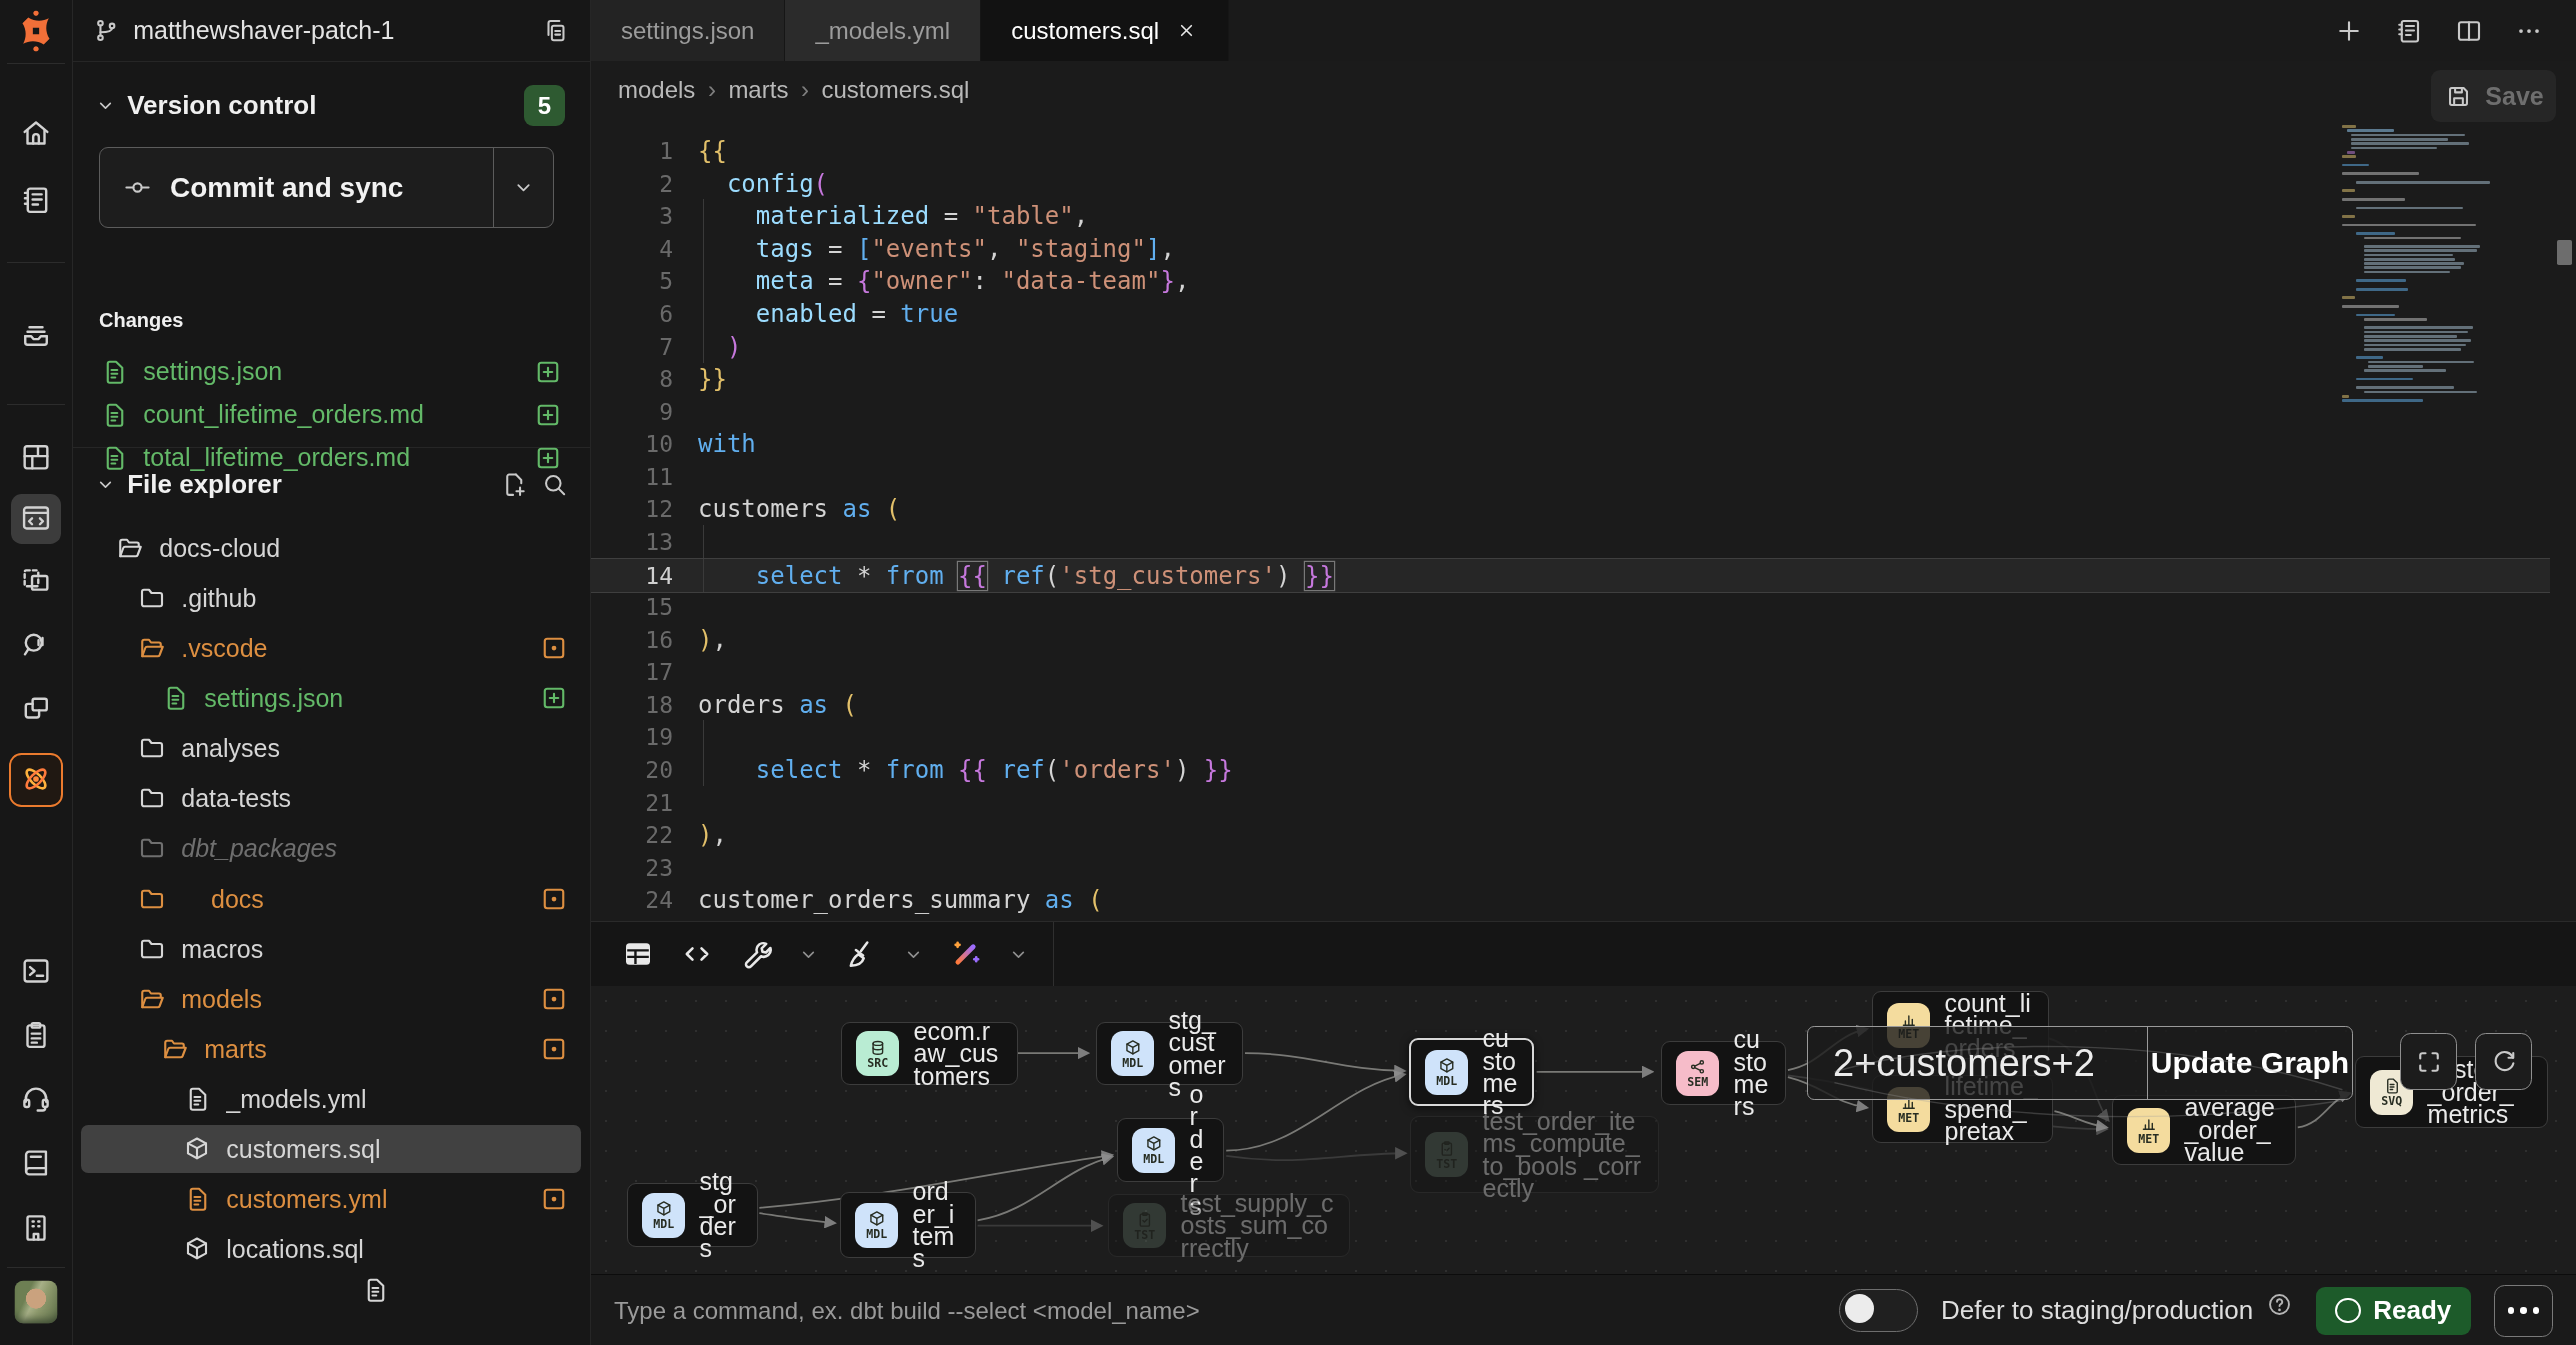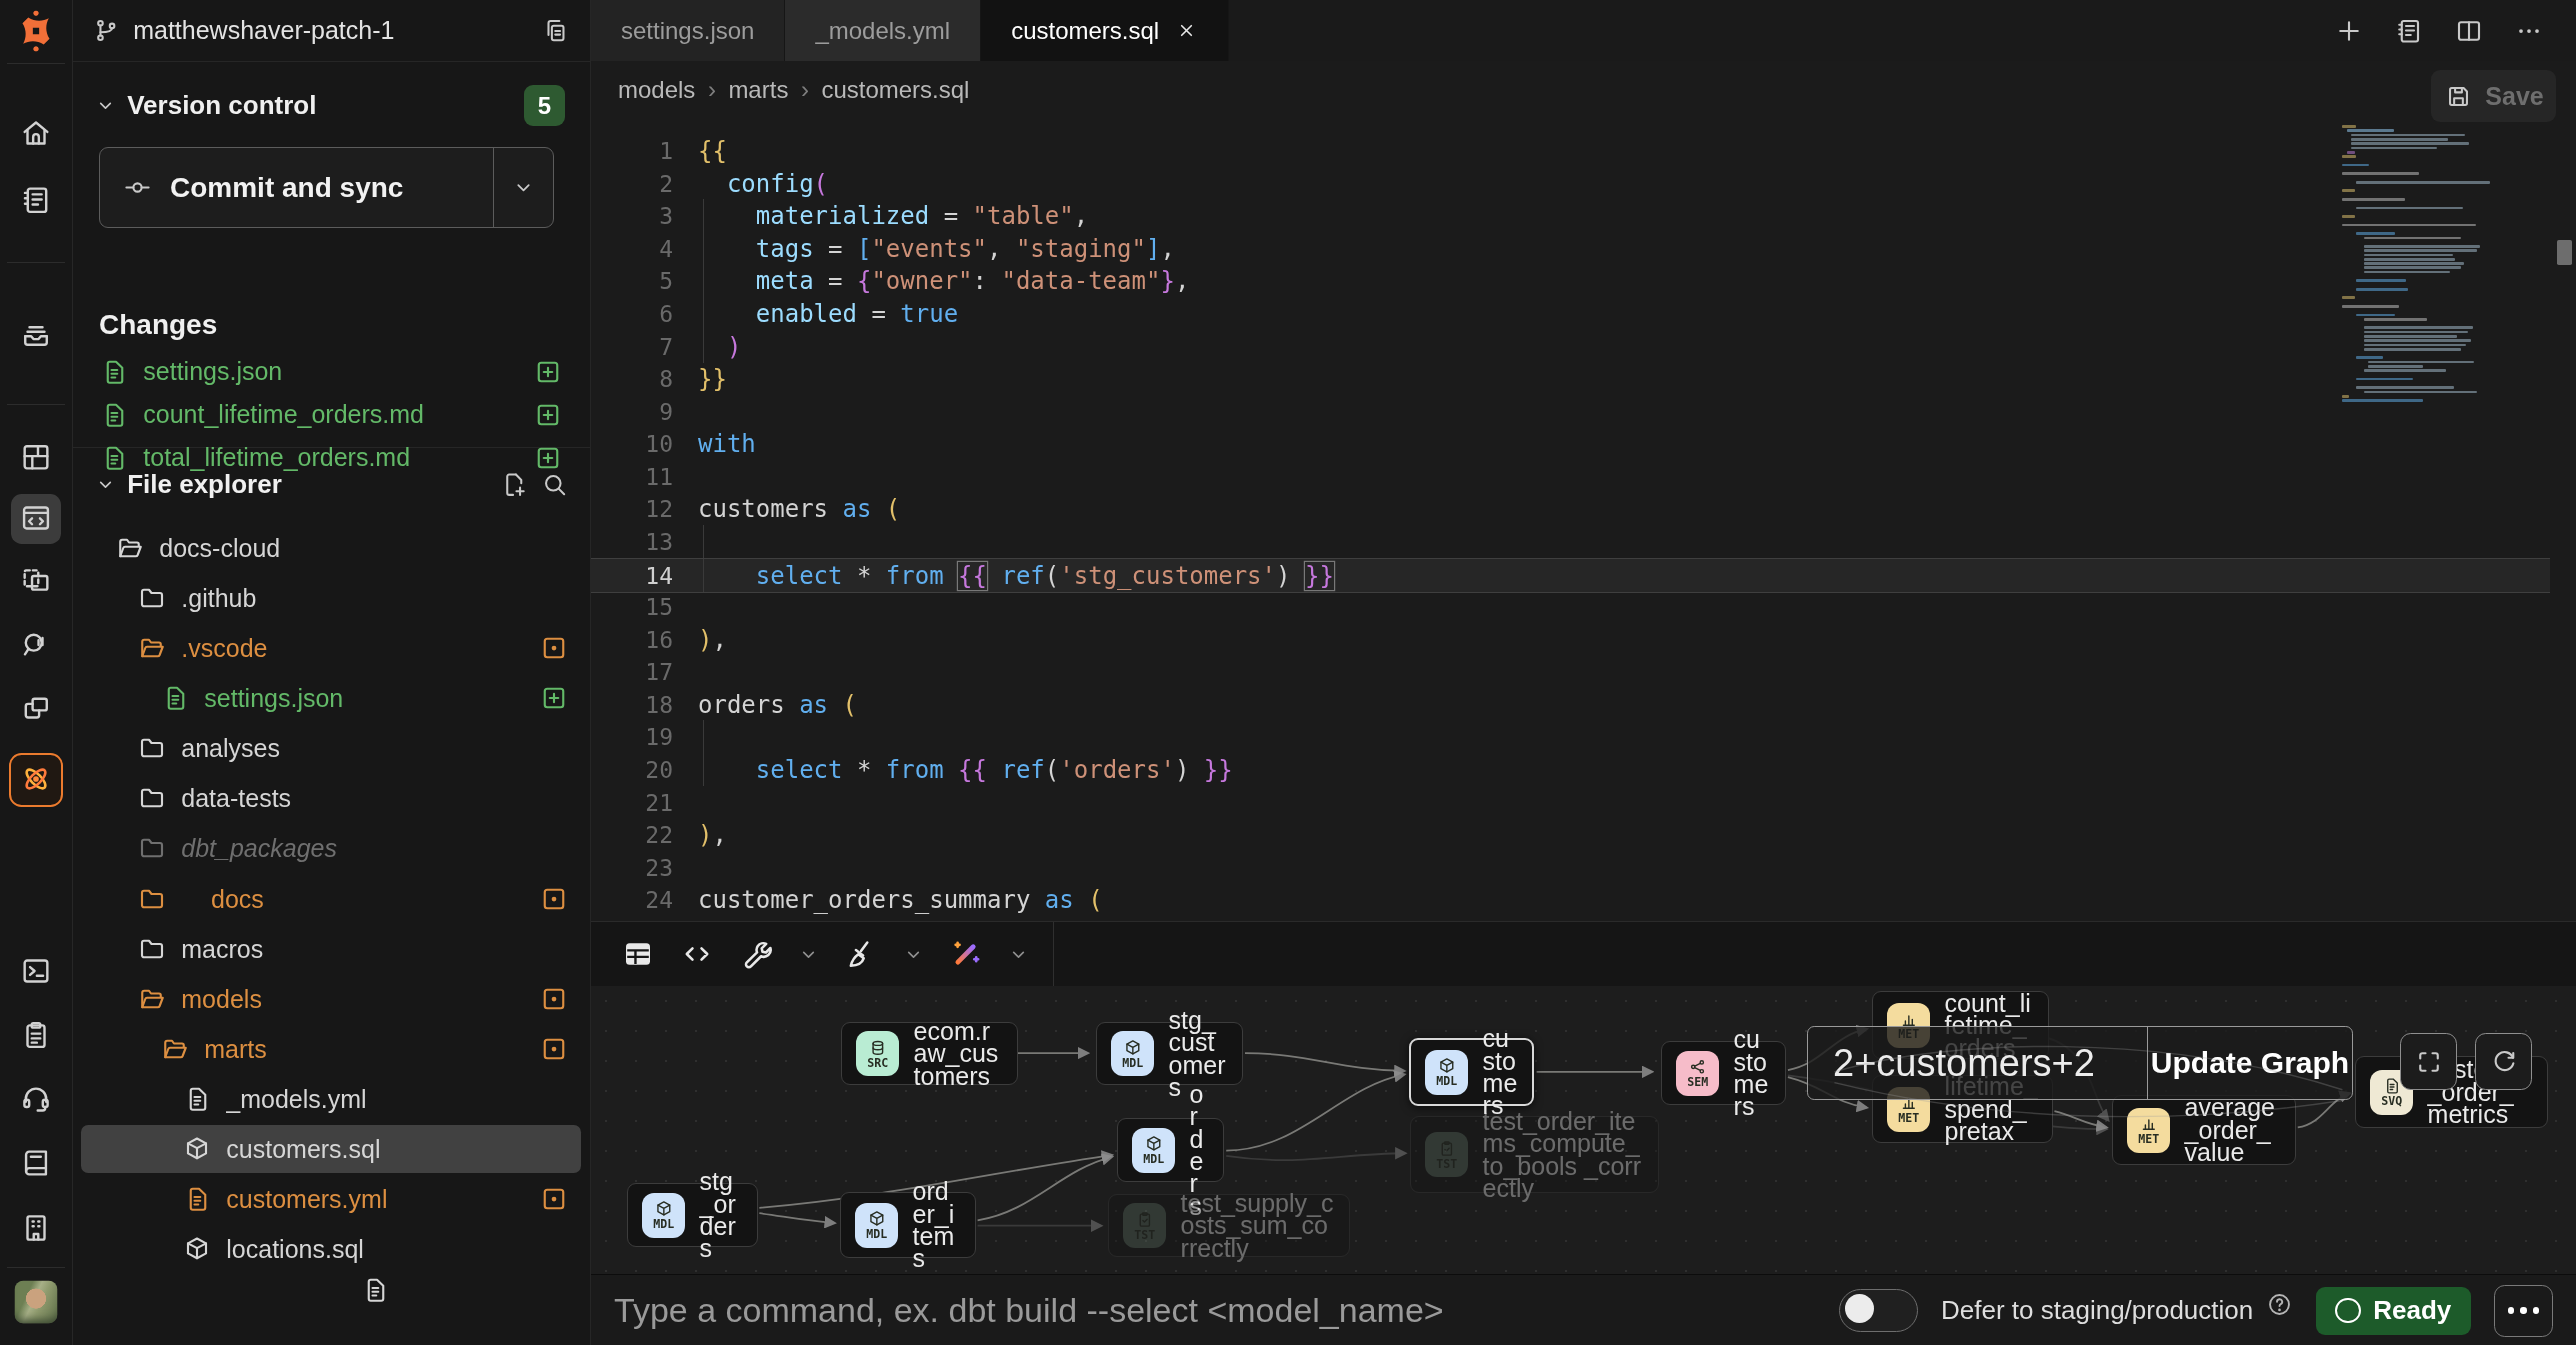--- a/index.html
+++ b/index.html
@@ -21,21 +21,21 @@
   #side-header .branch-name{flex:1;font-size:25px;color:#e3e3e3;white-space:nowrap;overflow:hidden;}
   .sm-icon{width:29px;height:29px;color:#c9c9c9;flex:none;}
   .sm-icon svg{width:100%;height:100%;}
   #vc-section{position:absolute;left:0;top:62px;right:0;height:385px;border-bottom:0.9px solid #262626;}
   .section-head{display:flex;align-items:center;gap:10.7px;padding:23px 21.5px 0 21.5px;}
   .section-title{font-size:26px;font-weight:bold;color:#f0f0f0;flex:1;}
   .vc-badge{min-width:41px;height:41px;border-radius:9px;background:#2e5a31;color:#fff;font-size:24px;font-weight:bold;display:flex;align-items:center;justify-content:center;margin-right:3.6px;}
   #commit-btn{position:absolute;left:27px;right:36px;top:85px;height:79px;border:1.3px solid #5c5c5c;border-radius:9px;background:#1d1d1d;display:flex;align-items:stretch;cursor:pointer;}
   #commit-btn .main{flex:1;display:flex;align-items:center;gap:18px;padding-left:23px;font-size:28px;font-weight:bold;color:#f2f2f2;}
   #commit-btn .split{width:59px;border-left:0.9px solid #5c5c5c;display:flex;align-items:center;justify-content:center;color:#dcdcdc;}
-  #changes-label{position:absolute;left:27px;top:247px;font-size:28px;font-weight:bold;color:#f0f0f0;}
+  #changes-label{position:absolute;left:27px;top:247px;font-size:20px;font-weight:bold;color:#f0f0f0;}
   .change-row{position:absolute;left:27px;right:27px;height:43px;display:flex;align-items:center;gap:14.3px;color:#63b968;cursor:pointer;}
   .change-row .fname{flex:1;font-size:25px;}
   .badge-ico{width:30px;height:30px;flex:none;}
   .badge-ico svg{width:100%;height:100%;}
   #fe-section{position:absolute;left:0;top:447px;right:0;bottom:0;}
   #fe-head{display:flex;align-items:center;gap:10.7px;padding:21.5px 21.5px 0 21.5px;}
   #fe-head .spacer{flex:1;}
   .tree-row{position:absolute;left:9px;right:9px;height:48px;display:flex;align-items:center;gap:14.3px;border-radius:7.2px;cursor:pointer;padding:0 12.5px;}
   .tree-row.selected{background:#414141;}
   .tree-ico{width:30px;height:30px;flex:none;}
@@ -91,21 +91,21 @@
   .ln-badge svg{width:19.7px;height:19.7px;}
   .ln-badge .bt{font-size:11.6px;font-weight:bold;line-height:11.6px;font-family:"DejaVu Sans Mono",monospace;}
   .ln-label{font-size:25px;color:#eaeaea;line-height:22.4px;word-break:break-all;}
   #ln-overlay{position:absolute;left:1216px;top:40px;width:544px;height:72px;background:rgba(28,28,28,.8);border:1.8px solid #9a9a9a;border-radius:7.2px;display:flex;align-items:stretch;z-index:10;}
   #ln-search{flex:1;display:flex;align-items:center;padding-left:25px;font-size:38px;color:#ececec;cursor:text;white-space:nowrap;overflow:hidden;}
   #ln-update{width:204px;border-left:1.8px solid #9a9a9a;display:flex;align-items:center;justify-content:center;font-size:30px;font-weight:bold;color:#fff;cursor:pointer;}
   .ln-ctl{position:absolute;width:55px;height:55px;top:47px;background:#1c1c1c;border:1.8px solid #8f8f8f;border-radius:10.7px;display:flex;align-items:center;justify-content:center;color:#f0f0f0;cursor:pointer;z-index:14;}
   .ln-ctl svg{width:30px;height:30px;}
   
   #status-bar{position:absolute;left:591px;top:1274px;right:0;height:72px;background:#1a1a1a;border-top:0.9px solid #0c0c0c;display:flex;align-items:center;padding:0 23px;gap:23px;z-index:6;box-sizing:border-box;}
-  #cmd-input{flex:1;font-size:34px;color:#9a9a9a;cursor:text;white-space:nowrap;overflow:hidden;}
+  #cmd-input{flex:1;font-size:24px;color:#9a9a9a;cursor:text;white-space:nowrap;overflow:hidden;}
   #defer-toggle{width:77px;height:41px;border:1.8px solid #6d6d6d;border-radius:21.5px;background:#202020;position:relative;flex:none;cursor:pointer;}
   #defer-toggle .knob{position:absolute;left:4.5px;top:3.6px;width:29.5px;height:29.5px;border-radius:50%;background:#ececec;}
   #defer-label{font-size:26px;color:#dedede;white-space:nowrap;}
   #help-ico{width:27px;height:27px;color:#b5b5b5;flex:none;cursor:pointer;margin-left:-10.7px;align-self:flex-start;margin-top:16px;}
   #help-ico svg{width:100%;height:100%;}
   #ready-pill{height:48px;border-radius:9px;background:#1d5b2a;display:flex;align-items:center;gap:12.5px;padding:0 19.7px;color:#fff;font-size:26px;font-weight:bold;flex:none;cursor:pointer;}
   #ready-pill .ring{width:21.5px;height:21.5px;border:2.2px solid #fff;border-radius:50%;}
   #more-btn{width:57px;height:50px;border:1.8px solid #7a7a7a;border-radius:10.7px;display:flex;align-items:center;justify-content:center;gap:6.3px;flex:none;cursor:pointer;}
   #more-btn i{width:6.3px;height:6.3px;border-radius:50%;background:#fff;}
 </style>

